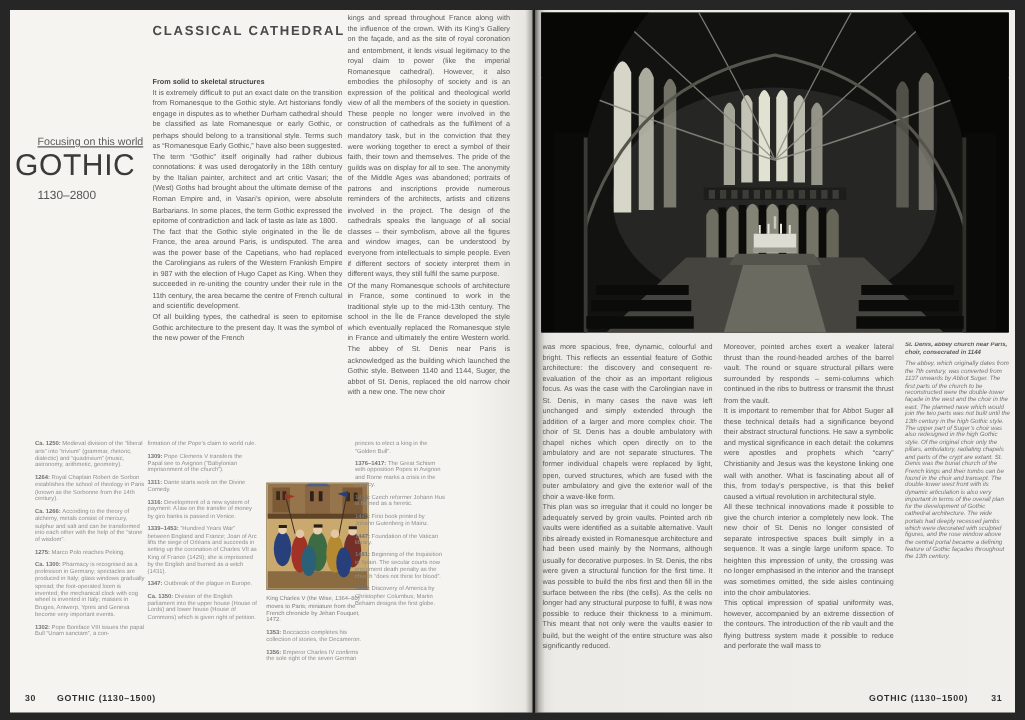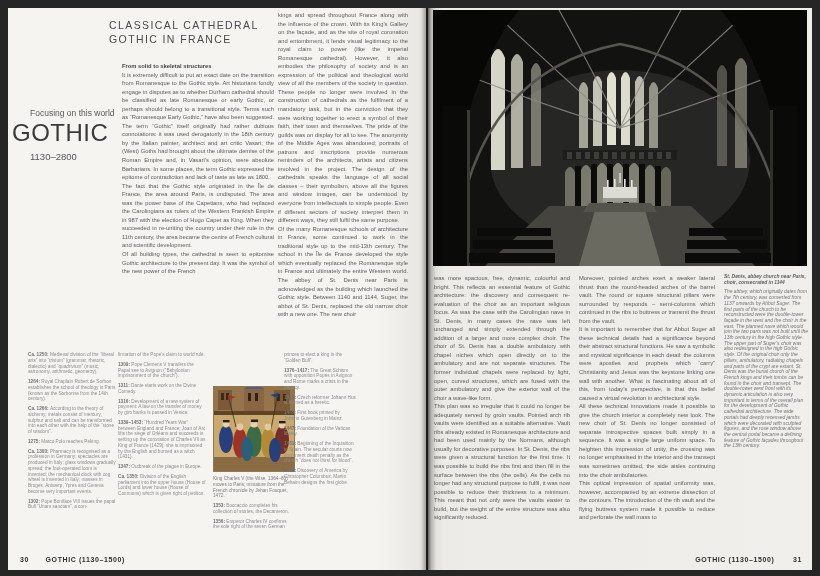--- a/index.html
+++ b/index.html
@@ -4,24 +4,24 @@
 <style>
   html,body{margin:0;padding:0;background:#2c2c2c;}
   .stage{position:relative;width:820px;height:576px;background:#262626;overflow:hidden;
          font-family:"Liberation Sans","DejaVu Sans",sans-serif;}
   .page{position:absolute;top:8px;height:562px;overflow:hidden;}
   .page-left{left:8px;width:418px;background:linear-gradient(to right,#f5f4f1 88%,#e8e6e1 99%,#d8d5cf 100%);}
   .page-right{left:428px;width:384px;background:linear-gradient(to right,#d9d7d2 0%,#ecebe7 4%,#f0efec 100%);}
   .gutter{position:absolute;top:8px;left:420px;width:16px;height:562px;
           background:linear-gradient(to right,rgba(0,0,0,0) 0%,rgba(0,0,0,.28) 42%,rgba(0,0,0,.5) 52%,rgba(0,0,0,.18) 70%,rgba(0,0,0,0) 100%);z-index:5;}
   
-  .kicker{position:absolute;left:22px;top:100px;font-size:8.5px;color:#5a5a5a;}
+  .kicker{position:absolute;left:22px;top:100px;font-size:8.5px;color:#5a5a5a;text-decoration:underline;}
   .big-title{position:absolute;left:4px;top:111px;font-size:24px;font-weight:normal;color:#3a3a3a;letter-spacing:.5px;}
   .dates{position:absolute;left:22px;top:143px;font-size:9.5px;color:#555;}
-  .art-title{position:absolute;left:101px;top:11px;font-size:10.5px;font-weight:normal;color:#4a4a4a;
+  .art-title{position:absolute;left:114px;top:11px;font-size:10.5px;font-weight:bold;color:#4a4a4a;
              letter-spacing:1.4px;line-height:13.5px;}
   .colhead{font-weight:bold;color:#444;margin:0 0 1px 0;}
   .bodycol{position:absolute;font-size:5.8px;line-height:8.55px;color:#5c5c5c;text-align:justify;overflow:hidden;}
   .bodycol p{margin:0;}
   #l-col1{left:114px;top:54px;width:152px;height:292px;}
   #l-col2{left:270px;top:3px;width:130px;height:344px;}
   #r-col1{left:6px;top:266px;width:136px;height:288px;}
   #r-col2{left:151px;top:266px;width:136px;height:288px;}
   
   .tl{position:absolute;font-size:4.7px;line-height:5.75px;color:#8d8d8d;text-align:left;}
@@ -55,21 +55,20 @@
 
 <div class="stage">
 
   <div class="page page-left">
     <div class="kicker">Focusing on this world</div>
     <div class="big-title">GOTHIC</div>
     <div class="dates">1130–2800</div>
 
     <div class="art-title">
       <div>CLASSICAL CATHEDRAL</div>
-      <div>GOTHIC IN FRANCE</div>
     </div>
 
     <div class="bodycol" id="l-col1">
       <p class="colhead">From solid to skeletal structures</p>
       <span><p>It is extremely difficult to put an exact date on the transition from Romanesque to the Gothic style. Art historians fondly engage in disputes as to whether Durham cathedral should be classified as late Romanesque or early Gothic, or perhaps should belong to a transitional style. Terms such as “Romanesque Early Gothic,” have also been suggested. The term “Gothic” itself originally had rather dubious connotations: it was used derogatorily in the 18th century by the Italian painter, architect and art critic Vasari; the (West) Goths had brought about the ultimate demise of the Roman Empire and, in Vasari’s opinion, were absolute Barbarians. In some places, the term Gothic expressed the epitome of contradiction and lack of taste as late as 1800.</p><p>The fact that the Gothic style originated in the Île de France, the area around Paris, is undisputed. The area was the power base of the Capetians, who had replaced the Carolingians as rulers of the Western Frankish Empire in 987 with the election of Hugo Capet as King. When they succeeded in re-uniting the country under their rule in the 11th century, the area became the centre of French cultural and scientific development.</p><p>Of all building types, the cathedral is seen to epitomise Gothic architecture to the present day. It was the symbol of the new power of the French</p></span>
     </div>
     <div class="bodycol" id="l-col2">
         <p>kings and spread throughout France along with the influence of the crown. With its King’s Gallery on the façade, and as the site of royal coronation and entombment, it lends visual legitimacy to the royal claim to power (like the imperial Romanesque cathedral). However, it also embodies the philosophy of society and is an expression of the political and theological world view of all the members of the society in question. These people no longer were involved in the construction of cathedrals as the fulfilment of a mandatory task, but in the conviction that they were working together to erect a symbol of their faith, their town and themselves. The pride of the guilds was on display for all to see. The anonymity of the Middle Ages was abandoned; portraits of patrons and inscriptions provide numerous reminders of the architects, artists and citizens involved in the project. The design of the cathedrals speaks the language of all social classes – their symbolism, above all the figures and window images, can be understood by everyone from intellectuals to simple people. Even if different sectors of society interpret them in different ways, they still fulfil the same purpose.</p>
         <p>Of the many Romanesque schools of architecture in France, some continued to work in the traditional style up to the mid-13th century. The school in the Île de France developed the style which eventually replaced the Romanesque style in France and ultimately the entire Western world. The abbey of St. Denis near Paris is acknowledged as the building which launched the Gothic style. Between 1140 and 1144, Suger, the abbot of St. Denis, replaced the old narrow choir with a new one. The new choir</p>
       </div>

